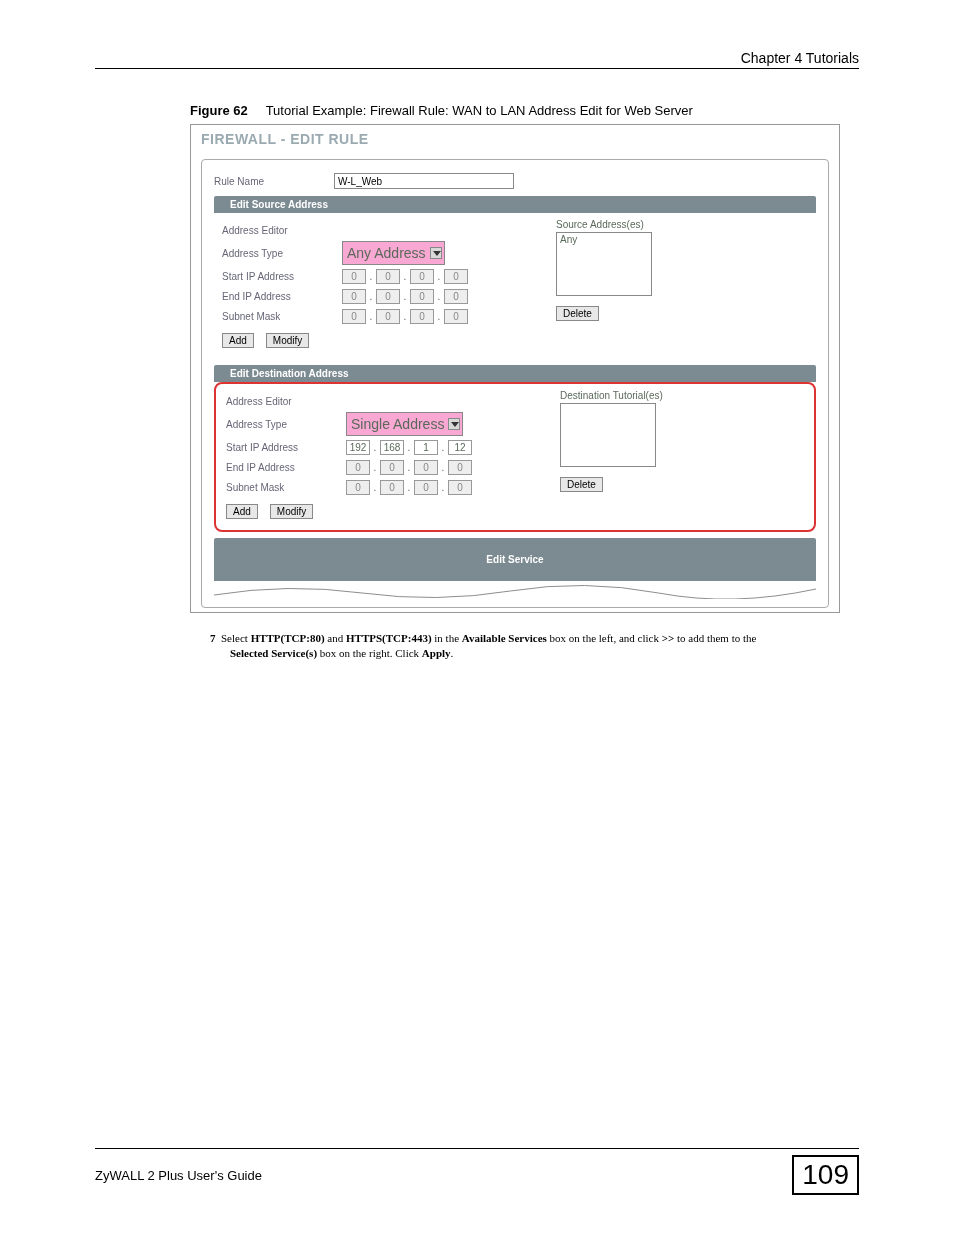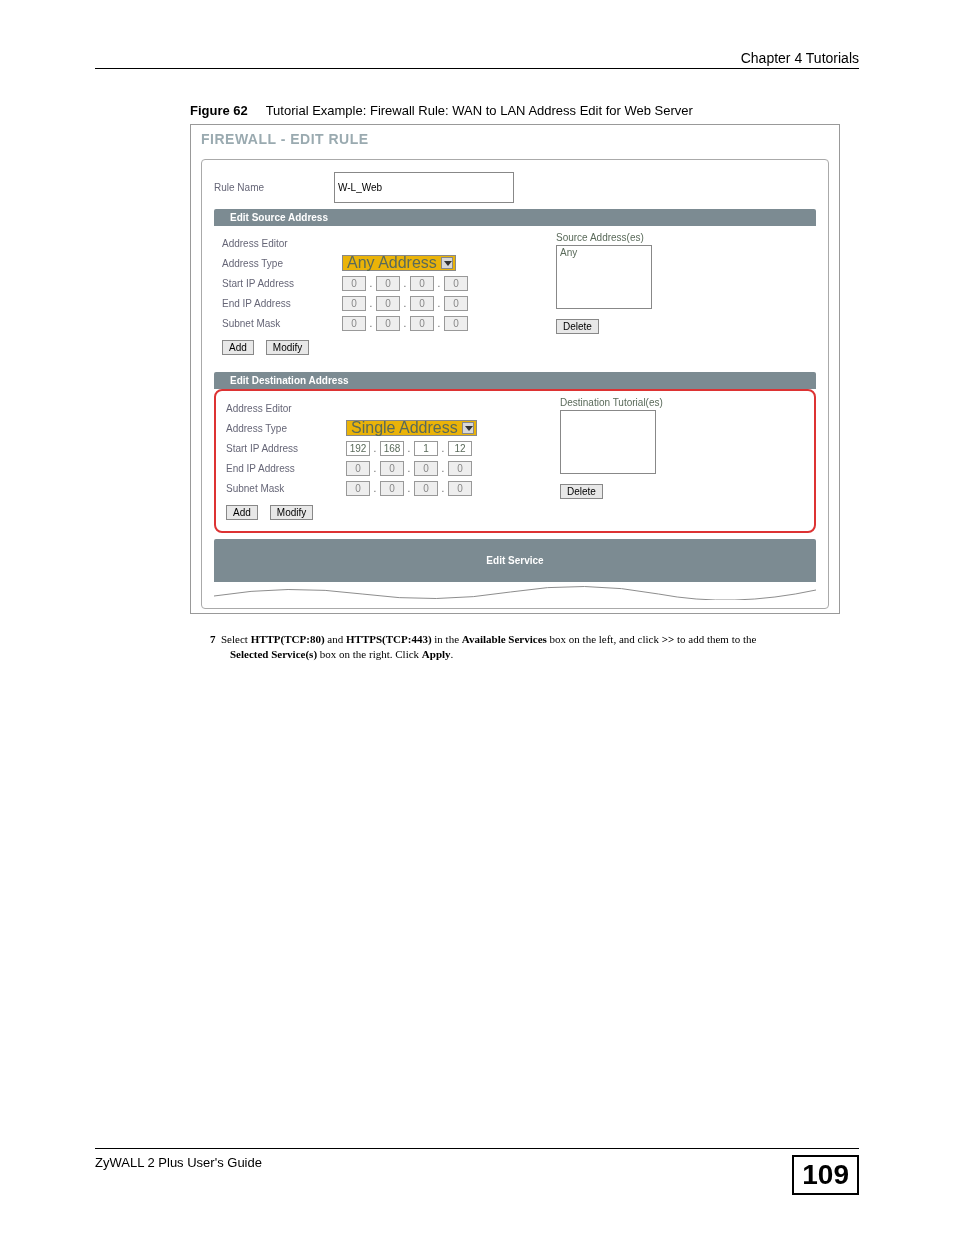--- a/index.html
+++ b/index.html
@@ -51,21 +51,21 @@
       border-radius: 4px;
       padding: 10px 12px 8px 12px;
       background: #fff;
       position: relative;
     }
     .row { display: flex; align-items: center; min-height: 18px; margin: 2px 0; }
     .label { width: 120px; color: #667; }
     .input-text {
       border: 1px solid #888;
       background: #fff;
-      height: 31px;
+      height: 16px;
       padding: 0 3px;
       font-size: 10px;
       width: 180px;
     }
     .section-header {
       background: #7c8b92;
       color: #fff;
       font-size: 10px;
       font-weight: bold;
       padding: 3px 16px;
@@ -74,26 +74,26 @@
     }
     .sub-panel {
       padding: 6px 8px 8px 8px;
       display: flex;
       gap: 24px;
     }
     .col-left { flex: 0 0 310px; }
     .col-right { flex: 1; }
     .select {
       border: 1px solid #888;
-      background: #eab308;
-      height: 16px;
+      background: #f9a8d4;
+      height: 24px;
       display: inline-flex;
       align-items: center;
       padding: 0 2px 0 4px;
-      font-size: 16px;
+      font-size: 14px;
       min-width: 90px;
     }
     .select .arrow {
       display: inline-block;
       width: 12px;
       height: 12px;
       background: #d8d8d8;
       border: 1px solid #888;
       margin-left: 4px;
       position: relative;
@@ -158,26 +158,26 @@
       text-indent: -20px;
       padding-left: 20px;
     }
     .step-text b { font-weight: bold; }
     .footer {
       margin-top: auto;
       border-top: 1px solid #000;
       padding-top: 6px;
       display: flex;
       justify-content: space-between;
-      align-items: flex-start;
+      align-items: center;
     }
     .guide { font-size: 13px; }
     .page-num {
       font-size: 28px;
-      font-weight: bold;
+      font-weight: normal;
       border: 2px solid #000;
       padding: 2px 8px;
     }
   </style>
 </head>
 <body>
 
 <div class="page">
   <div class="header-line">Chapter 4 Tutorials</div>
 

